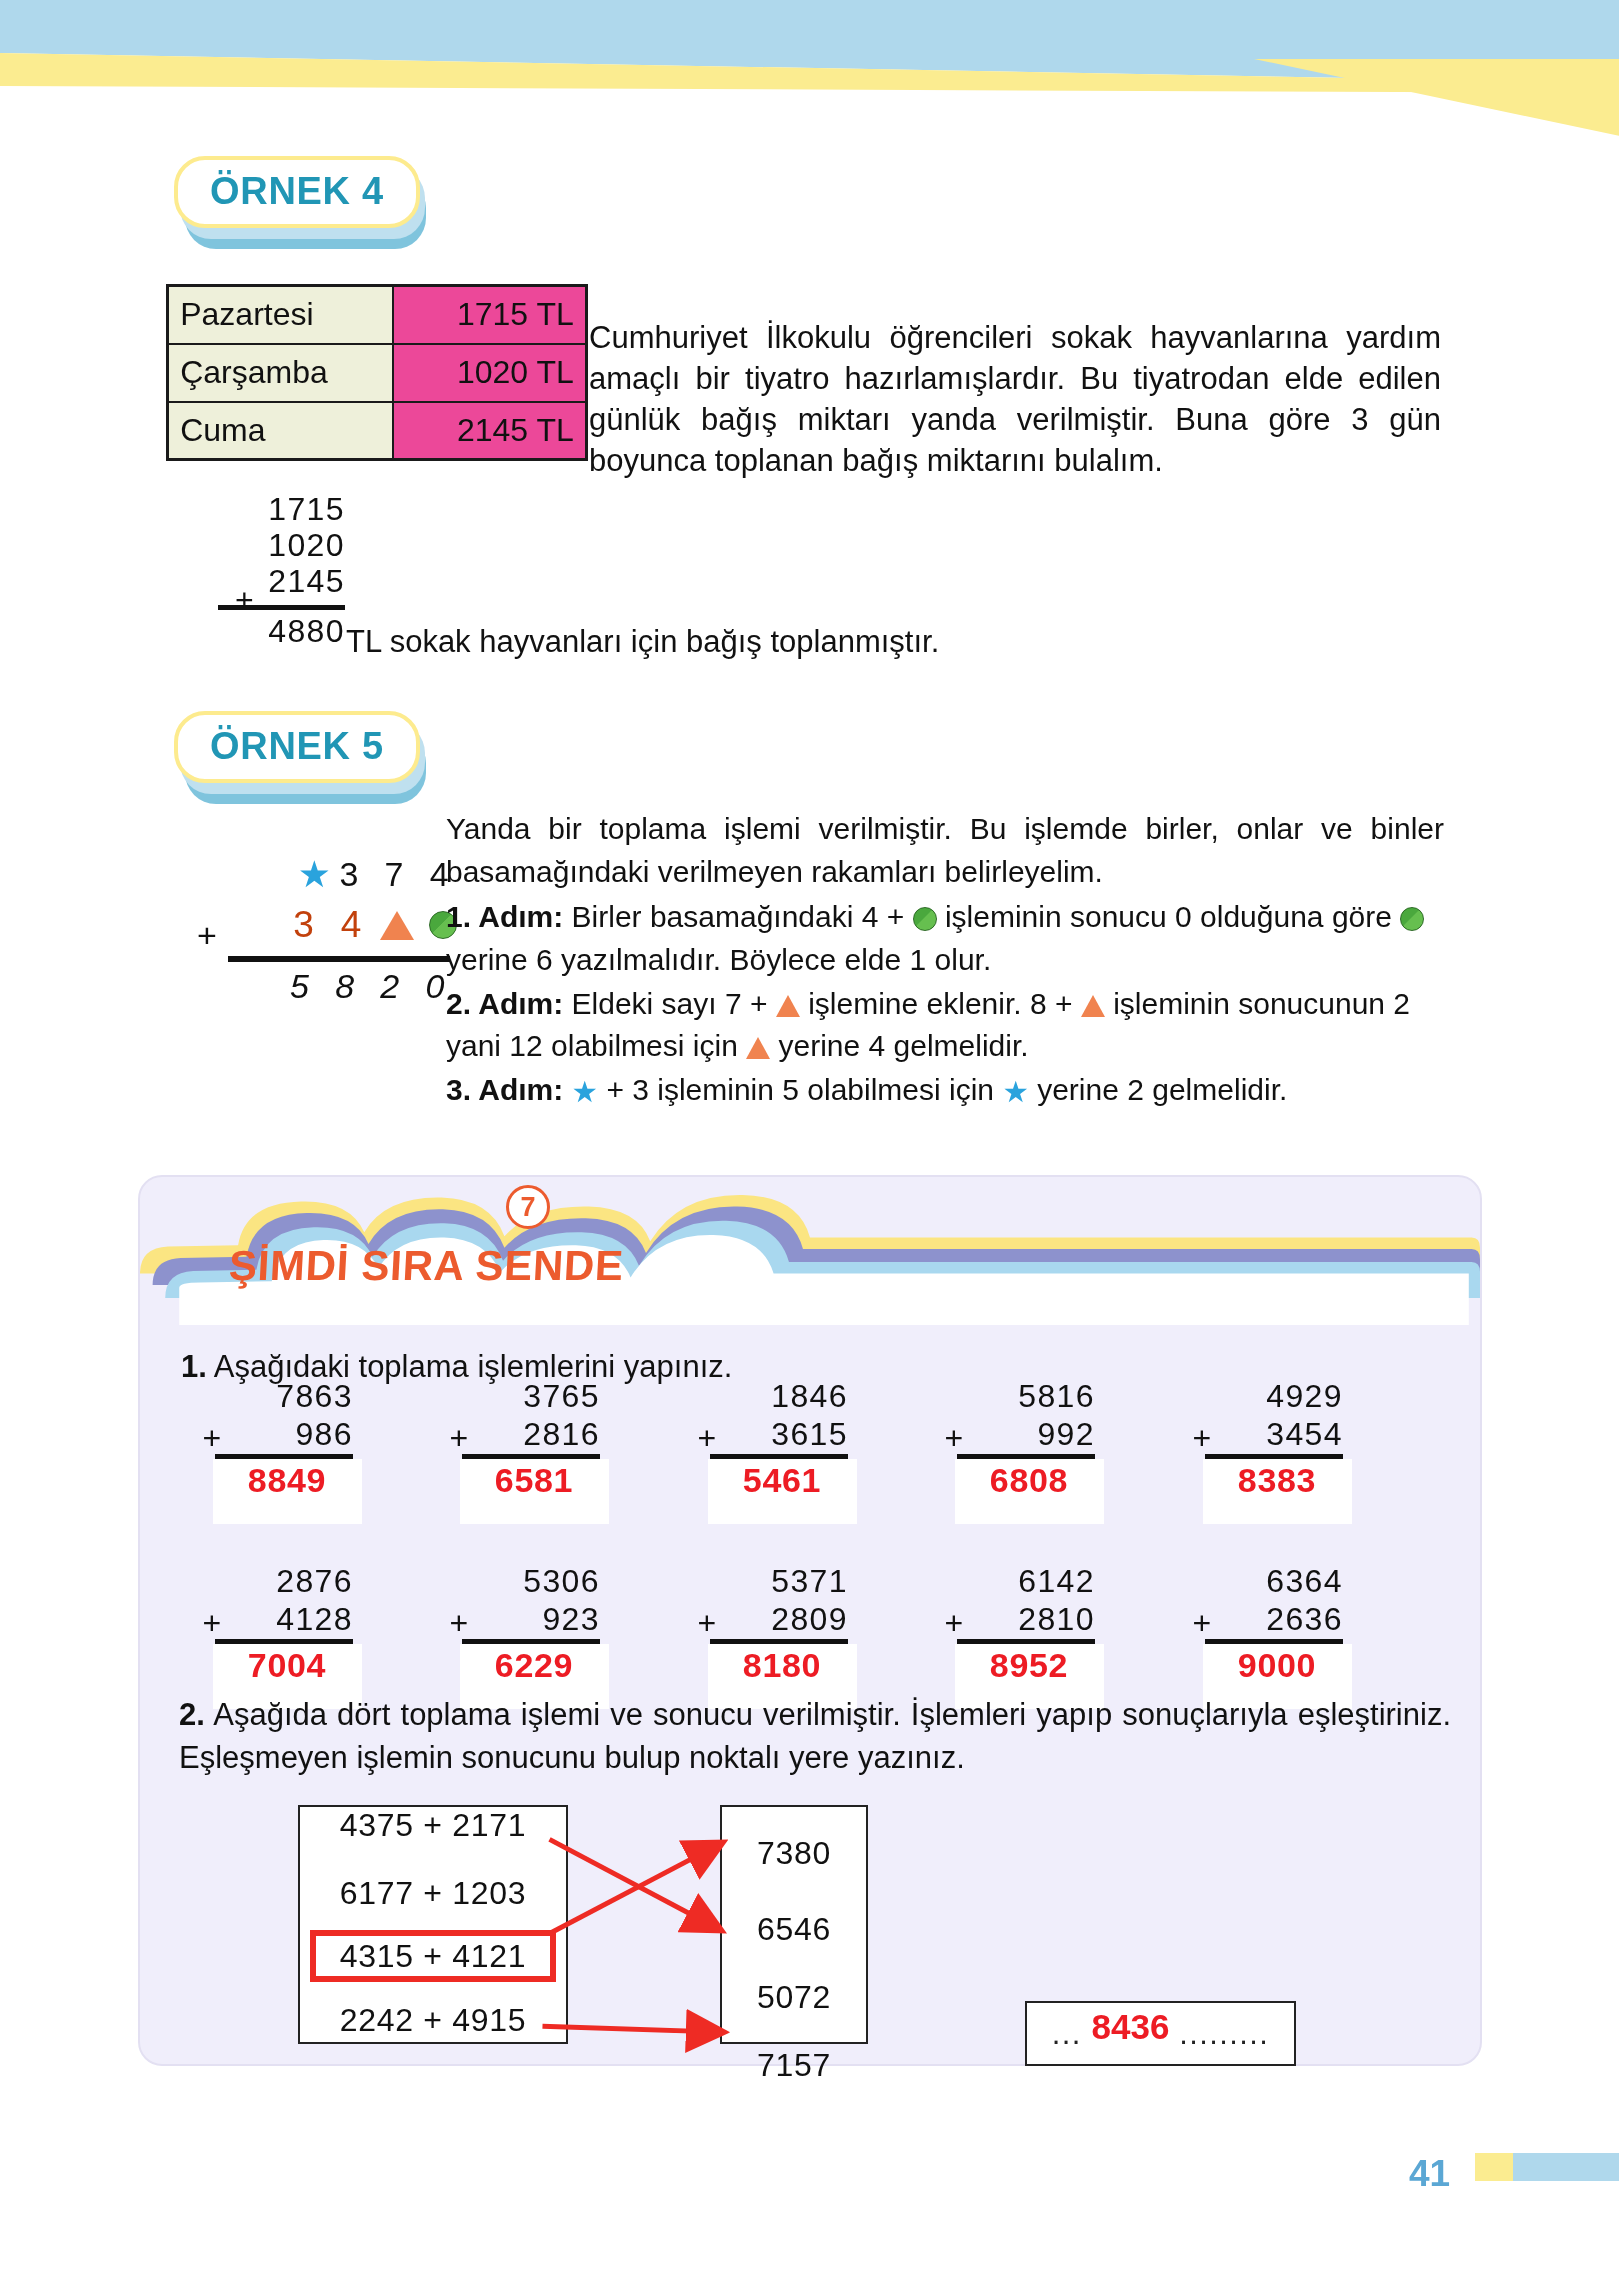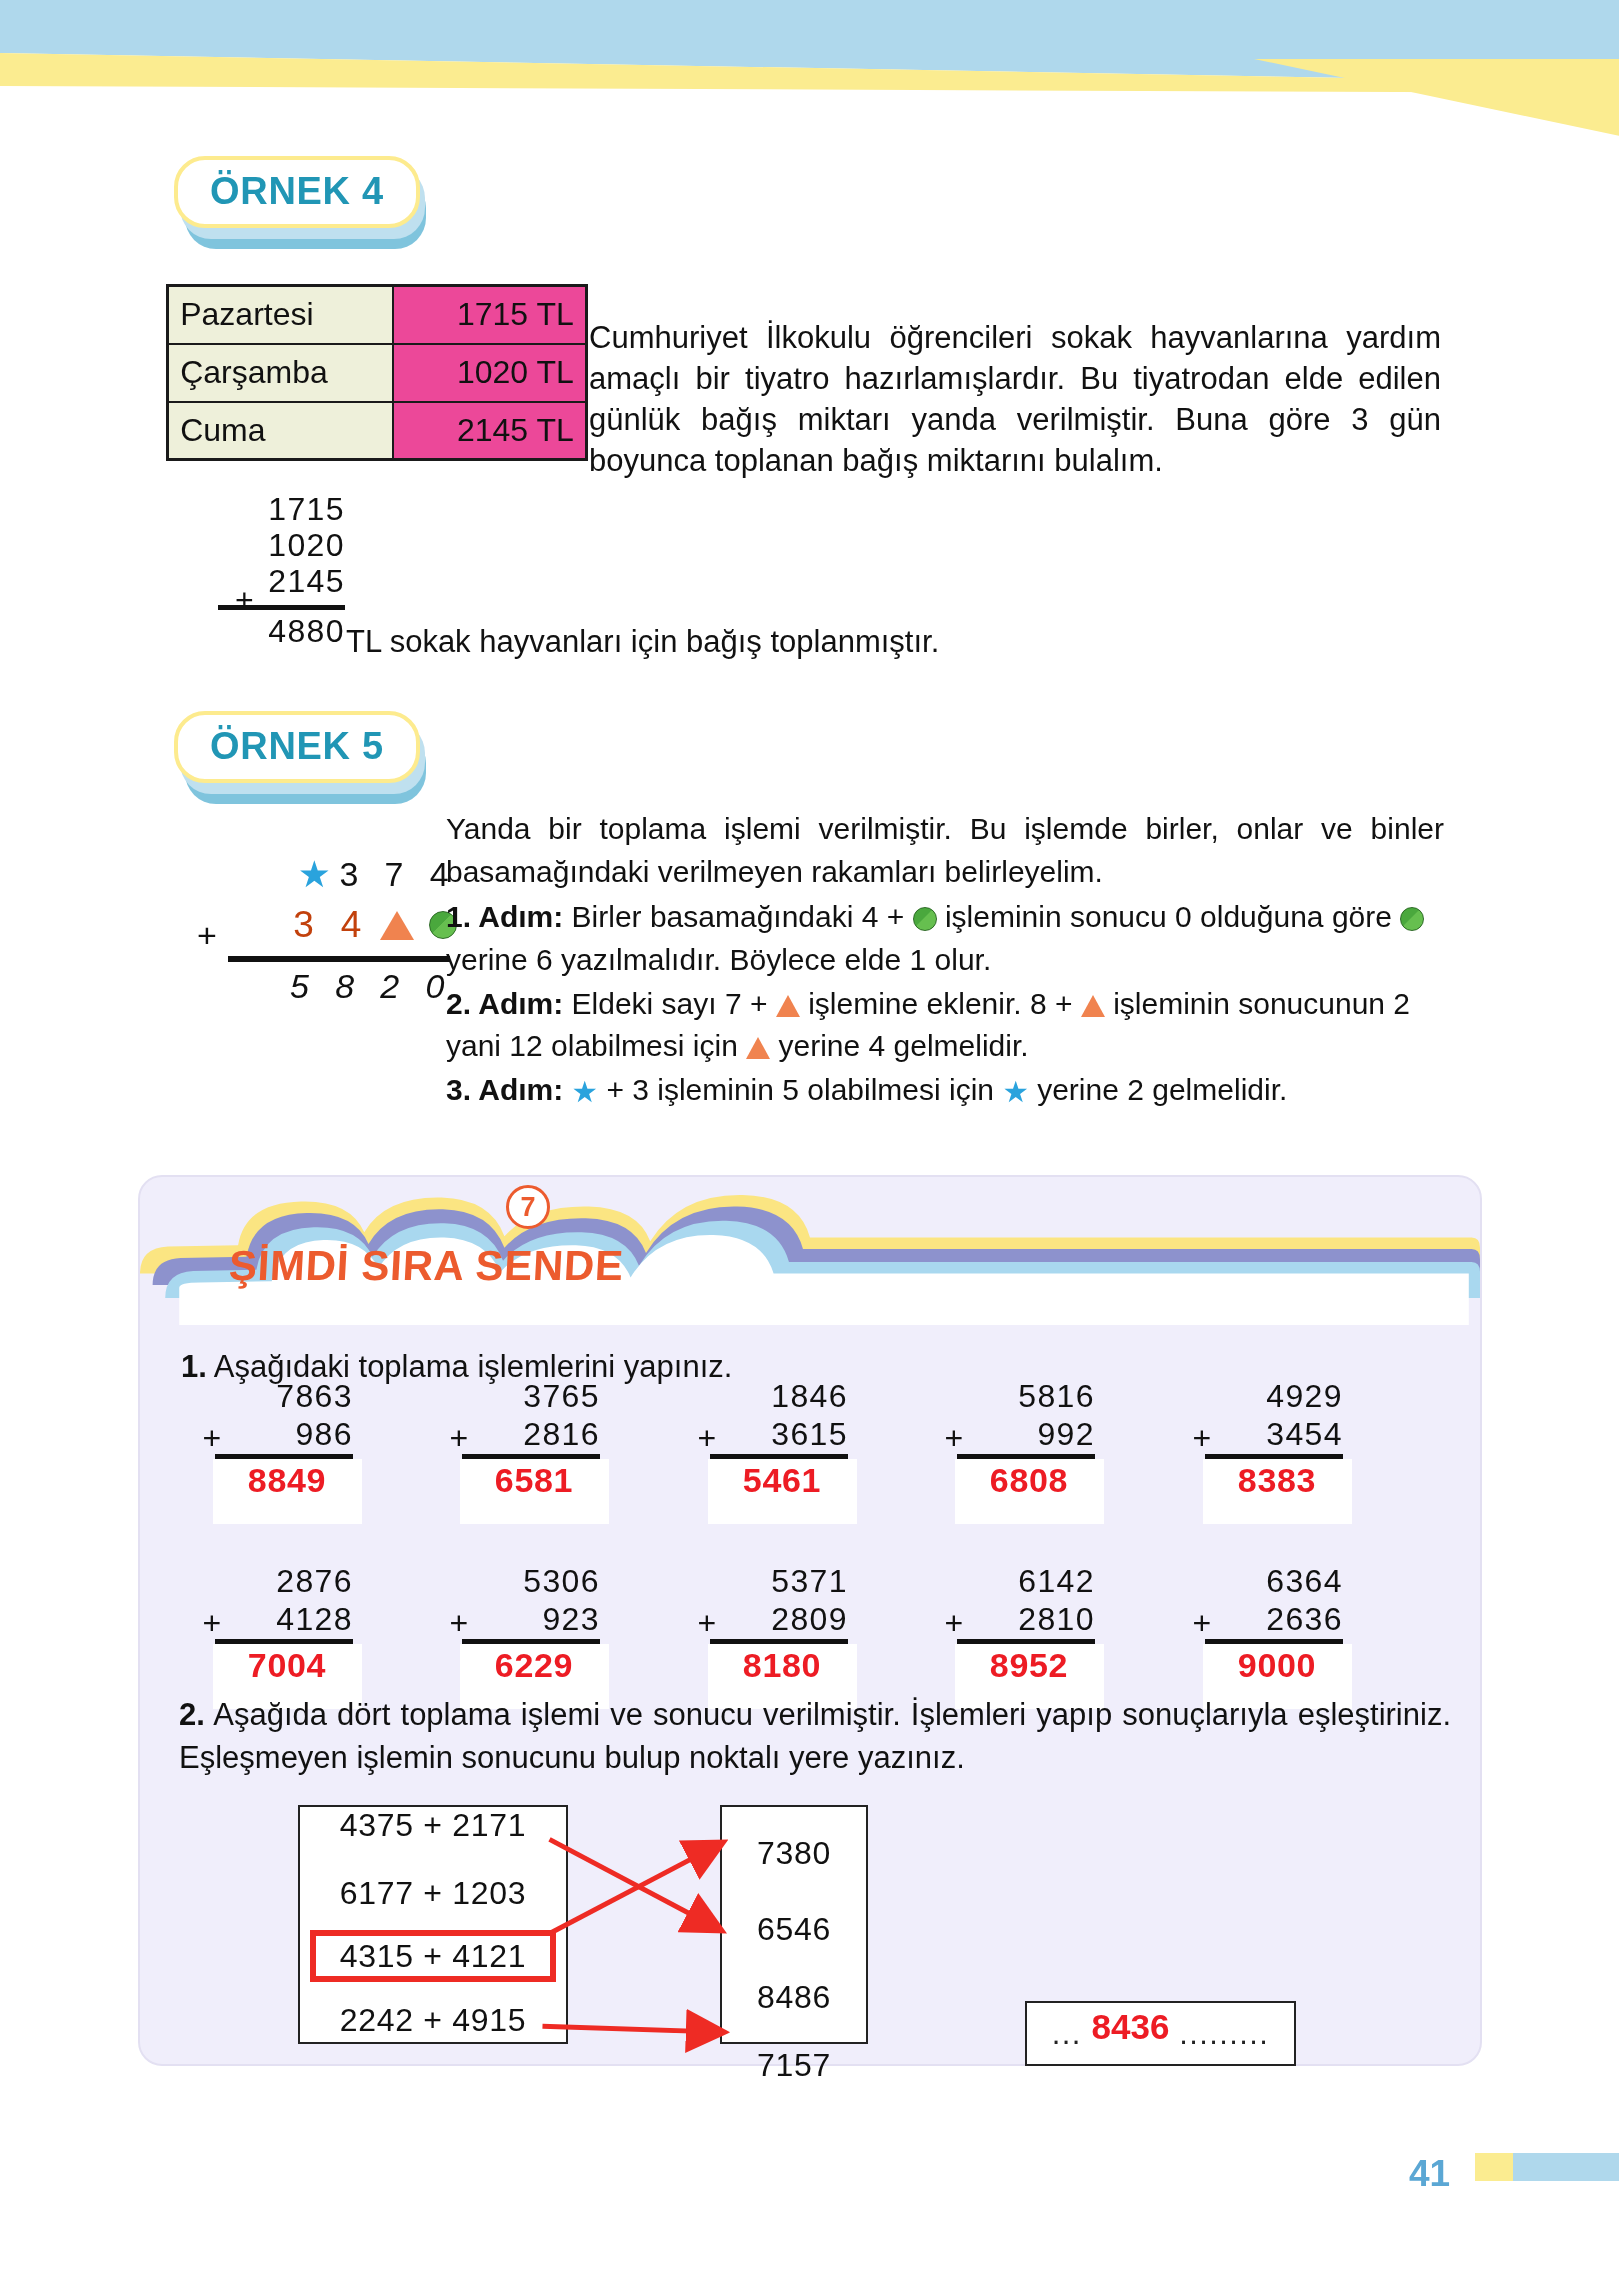--- a/index.html
+++ b/index.html
@@ -391,21 +391,21 @@
     <div class="mrow" style="margin-top:31px;">6177 + 1203</div>
     <div class="hl" style="margin:18.3px 9.8px 0 9.8px; height:52px; display:flex; align-items:center; justify-content:center;">
       <span class="mrow">4315 + 4121</span>
     </div>
     <div class="mrow" style="margin-top:20px;">2242 + 4915</div>
   </div>
 
   <div class="matchbox" style="left:720px; top:1805px; width:148px; height:239px;">
     <div class="mrow" style="margin-top:28px;">7380</div>
     <div class="mrow" style="margin-top:39px;">6546</div>
-    <div class="mrow" style="margin-top:31px;">8486</div>
+    <div class="mrow" style="margin-top:31px;">5072</div>
     <div class="mrow" style="margin-top:31px;">7157</div>
   </div>
 
   <svg style="position:absolute; left:534px; top:1800px; width:232px; height:267px; overflow:visible;" viewBox="0 0 330 380" width="232" height="267">
     <defs>
       <marker id="ah" markerWidth="9" markerHeight="9" refX="6" refY="4.5" orient="auto">
         <path d="M0,0 L9,4.5 L0,9 Z" fill="#ee2b24"></path>
       </marker>
     </defs>
 

